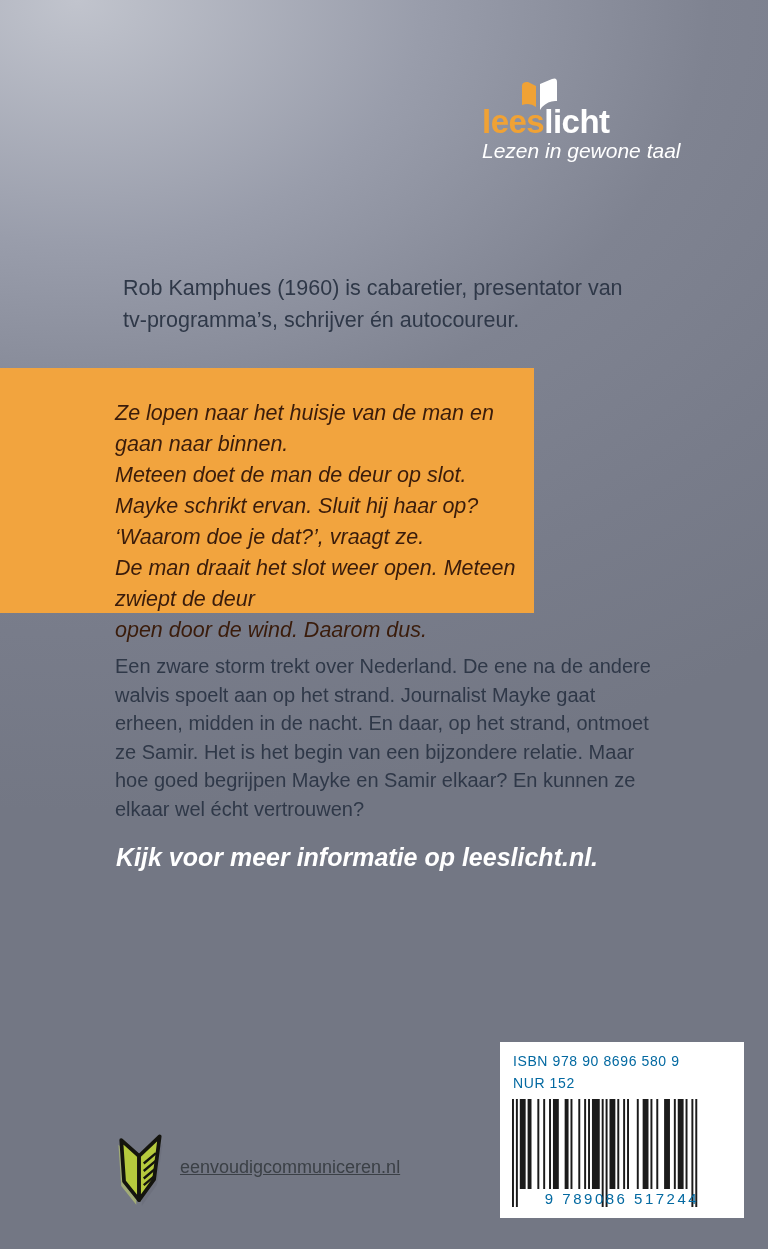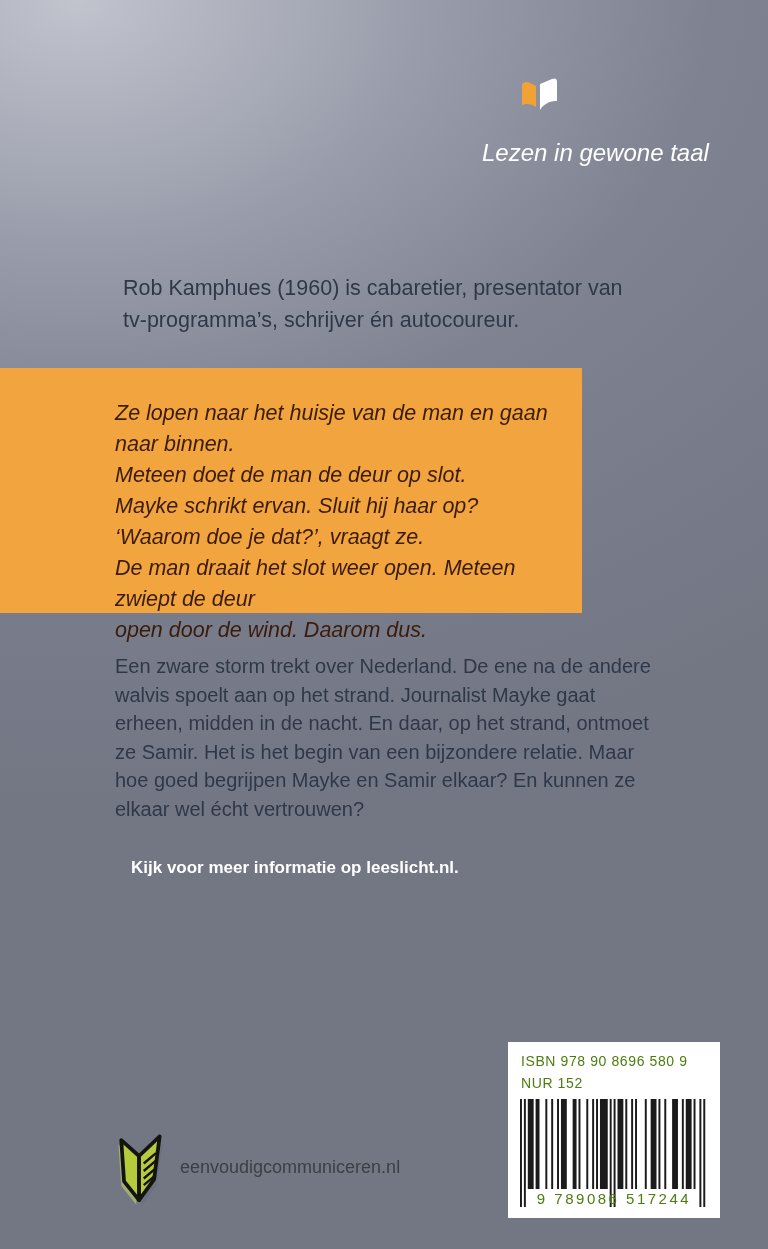--- a/index.html
+++ b/index.html
@@ -8,48 +8,49 @@
     background: radial-gradient(150% 65% at 10% 0%, #c1c4cd 0%, #9c a0ae 30%, #7f8391 55%, #787c8a 78%, #737784 100%);
     background: radial-gradient(150% 65% at 10% 0%, #c1c4cd 0%, #999dab 30%, #7f8391 55%, #787c8a 78%, #737784 100%);
     font-family:"Liberation Sans", sans-serif;
   }
   
   .brand{position:absolute;left:482px;top:76px;width:220px;height:90px;}
   .brand-icon{position:absolute;left:37px;top:0;}
   .wordmark{position:absolute;left:0;top:28px;font-size:33px;font-weight:bold;letter-spacing:-0.5px;line-height:36px;white-space:nowrap;}
   .wordmark .lees{color:#f0a235;}
   .wordmark .licht{color:#ffffff;}
-  .tagline{position:absolute;left:0;top:63px;font-style:italic;color:#ffffff;font-size:24px;white-space:nowrap;}
+  .tagline{position:absolute;left:0;top:63px;font-style:italic;color:#ffffff;font-size:21px;white-space:nowrap;}
   
   .bio{position:absolute;left:115px;top:264px;width:600px;font-size:21.5px;line-height:32px;color:#2f3848;white-space:pre-line;margin:8px;}
-  .excerpt{position:absolute;left:0;top:368px;width:582px;height:245px;background:#f2a43e;}
+  .excerpt{position:absolute;left:0;top:368px;width:534px;height:245px;background:#f2a43e;}
   .excerpt p{margin:0;padding:30px 0 0 115px;font-style:italic;font-size:21.5px;line-height:31px;color:#3a1c0b;white-space:pre-line;}
   .synopsis{position:absolute;left:115px;top:652px;width:620px;font-size:20px;line-height:28.5px;color:#2f3848;white-space:pre-line;margin:0;}
-  .info{position:absolute;left:115px;top:842px;font-size:17px;font-weight:bold;color:#ffffff;margin:16px;white-space:nowrap;}
+  .info{position:absolute;left:115px;top:842px;font-size:25px;font-weight:bold;font-style:italic;color:#ffffff;margin:1px;white-space:nowrap;}
   
-  .barcode-box{position:absolute;left:500px;top:1042px;width:212px;height:176px;background:#ffffff;color:#4d7c0f;margin-left:8px;}
+  .barcode-box{position:absolute;left:500px;top:1042px;width:244px;height:176px;background:#ffffff;color:#0369a1;}
   .isbn{position:absolute;left:13px;top:11px;font-size:14px;letter-spacing:0.6px;white-space:nowrap;}
   .nur{position:absolute;left:13px;top:33px;font-size:14px;letter-spacing:0.6px;white-space:nowrap;}
   .bars{position:absolute;left:12px;top:57px;}
   .digits{position:absolute;left:0;width:100%;top:148px;text-align:center;font-size:15px;letter-spacing:2.5px;white-space:nowrap;}
   
   .publisher{position:absolute;left:110px;top:1132px;display:flex;align-items:flex-start;}
   .sites{margin:26px 0 0 10px;font-size:18px;line-height:19.5px;color:#3b4046;}
-  .sites div{white-space:nowrap;}
+  .sites div{white-space:nowrap;text-decoration:underline;}
 </style>
 </head>
 <body>
 
 <div class="cover">
 
   <div class="brand">
     <svg class="brand-icon" width="40" height="36" viewBox="0 0 40 36">
       <path d="M3,12 Q2,5 9,6 L17,10 L17,31 Q11,26 3,29 Z" fill="#f0a235"></path>
       <path d="M21,8 L33,3 Q38,1 38,6 L38,25 Q30,24 23,31 L21,34 Z" fill="#ffffff"></path>
     </svg>
+    <div class="wordmark"><span class="lees">lees</span><span class="licht">licht</span></div>
     <div class="tagline">Lezen in gewone taal</div>
   </div>
 
   <p class="bio">Rob Kamphues (1960) is cabaretier, presentator van
 tv-programma’s, schrijver én autocoureur.</p>
 
   <div class="excerpt">
     <p>Ze lopen naar het huisje van de man en gaan naar binnen.
 Meteen doet de man de deur op slot.
 Mayke schrikt ervan. Sluit hij haar op?

